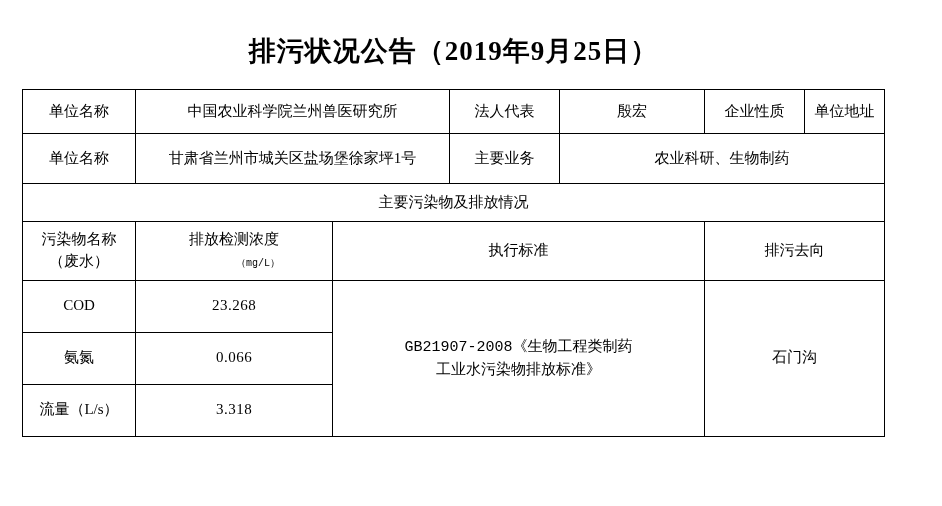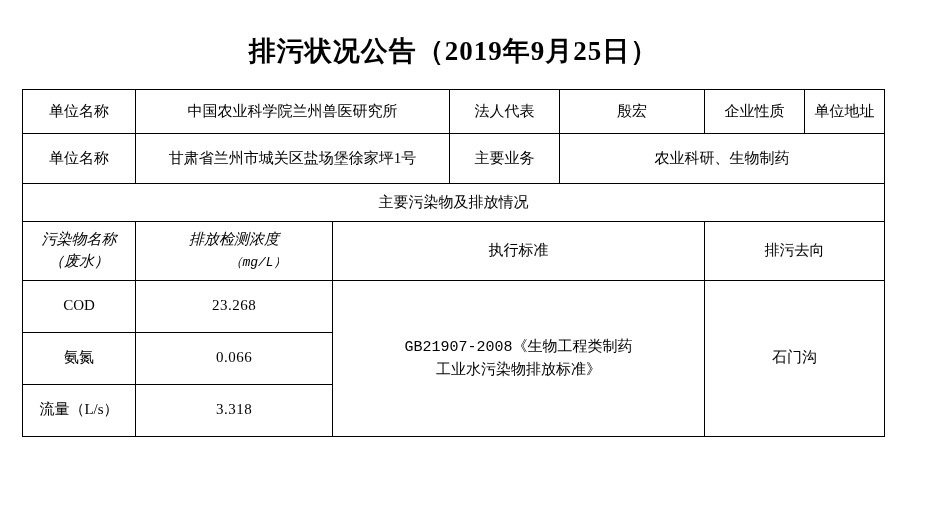--- a/index.html
+++ b/index.html
@@ -44,23 +44,23 @@
     line-height: 1.45;
     font-family: "Liberation Serif", "DejaVu Serif", serif;
   }
   .row-h { height: 44px; padding-left: 20px; }
   .row-addr { height: 50px; }
   .row-section { height: 38px; }
   .section-head {
     font-weight: normal;
     font-size: 16px;
   }
-  .hdr-cell { line-height: 1.35; font-style: italic; }
+  .hdr-cell { line-height: 1.35; }
   .small-unit {
-    font-size: 13px;
+    font-size: 10px;
     font-family: "Liberation Mono", "DejaVu Sans Mono", monospace;
     margin-left: 48px;
   }
   .num {
     font-family: "Liberation Mono", "DejaVu Sans Mono", monospace;
     font-size: 15px;
     letter-spacing: 0.5px;
     margin-left: 20px;
   }
   .std-cell {

